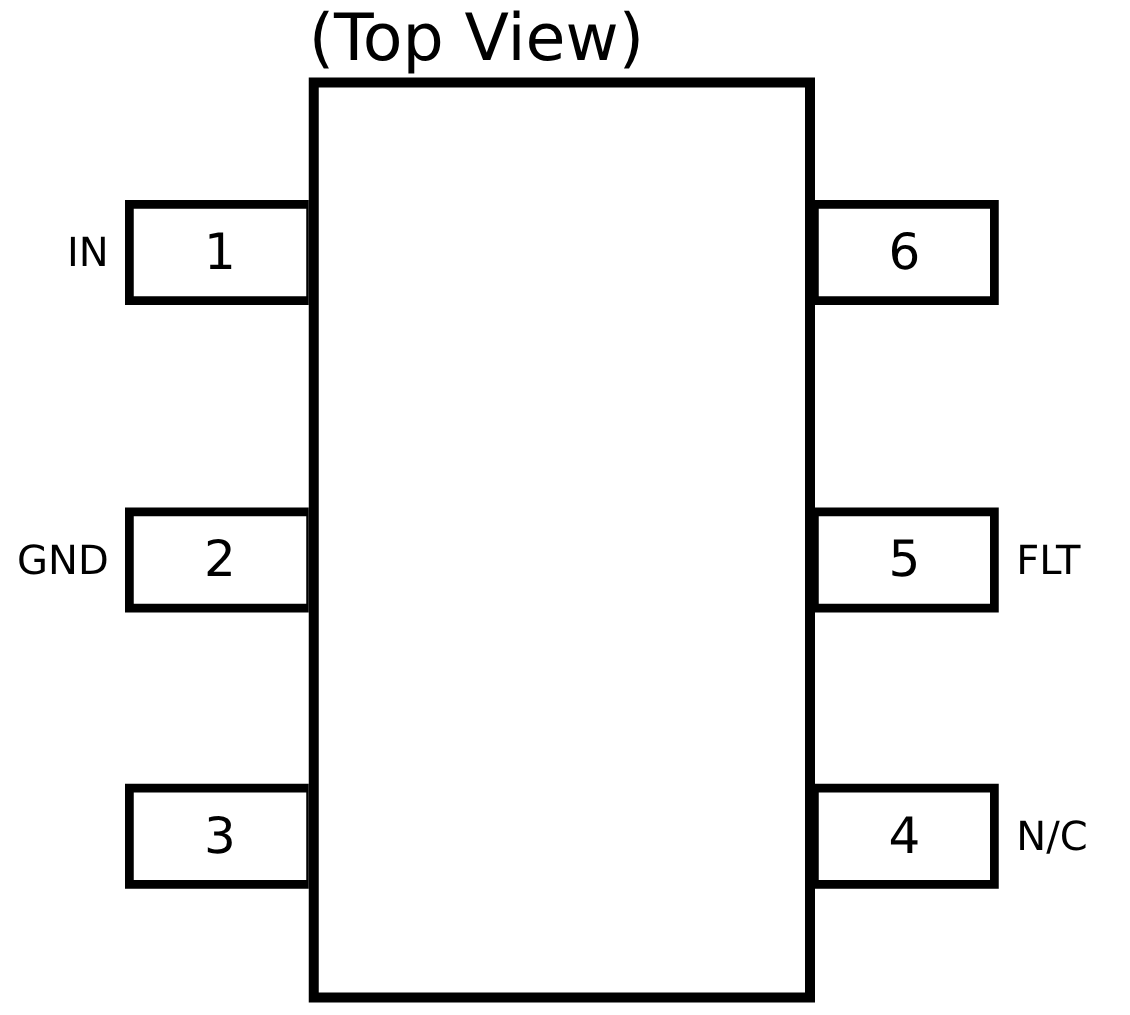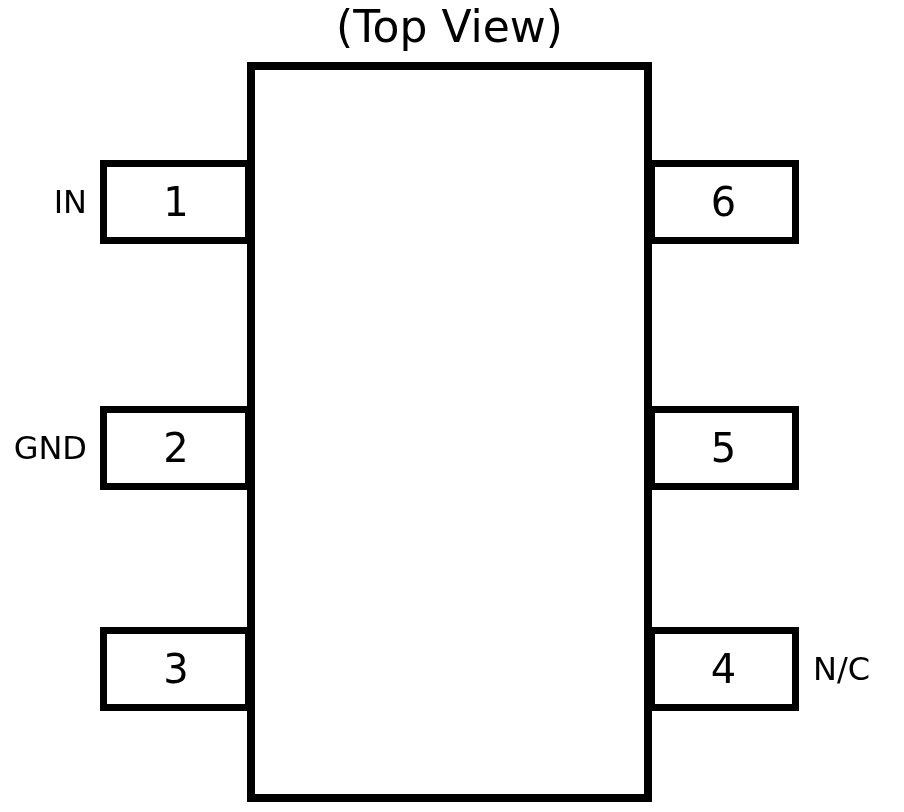--- a/index.html
+++ b/index.html
@@ -14,22 +14,22 @@
     background: #ffffff;
     font-family: "DejaVu Sans", "Liberation Sans", sans-serif;
     color: #000000;
     overflow: hidden;
   }
   .title {
     position: absolute;
     left: 247px;
     top: 2px;
     width: 405px;
-    text-align: center;
-    font-size: 44px;
+    text-align: left;
+    font-size: 52px;
     line-height: 1.15;
     white-space: nowrap;
     z-index: 3;
   }
   .ic-body {
     position: absolute;
     left: 247px;
     top: 62px;
     width: 405px;
     height: 740px;
@@ -93,19 +93,20 @@
     <span class="pin-number">3</span>
   </div>
 
   <div class="pin-box side-right row-0">
     <span class="pin-number">6</span>
   </div>
 
   <div class="pin-box side-right row-1">
     <span class="pin-number">5</span>
   </div>
+  <div class="pin-label side-right row-1">FLT</div>
 
   <div class="pin-box side-right row-2">
     <span class="pin-number">4</span>
   </div>
   <div class="pin-label side-right row-2">N/C</div>
 
 </div>
 
 </body></html>

